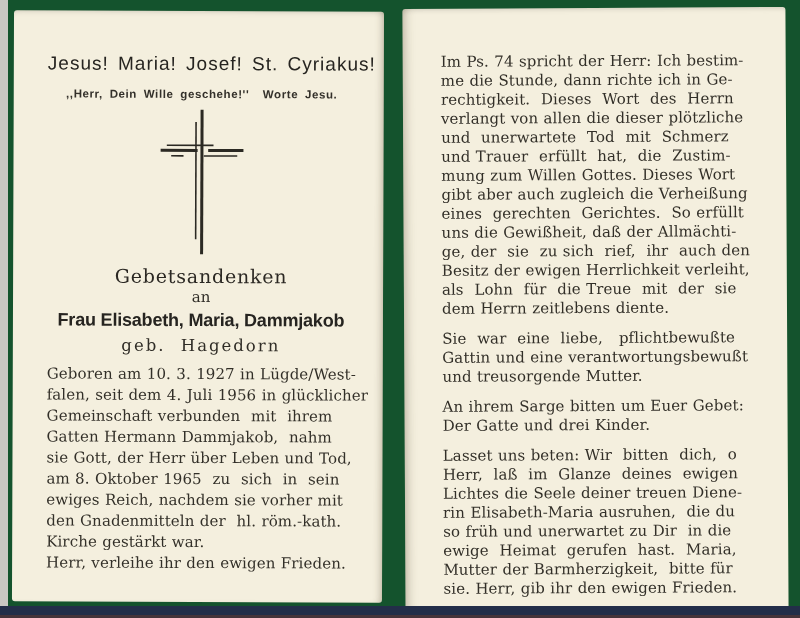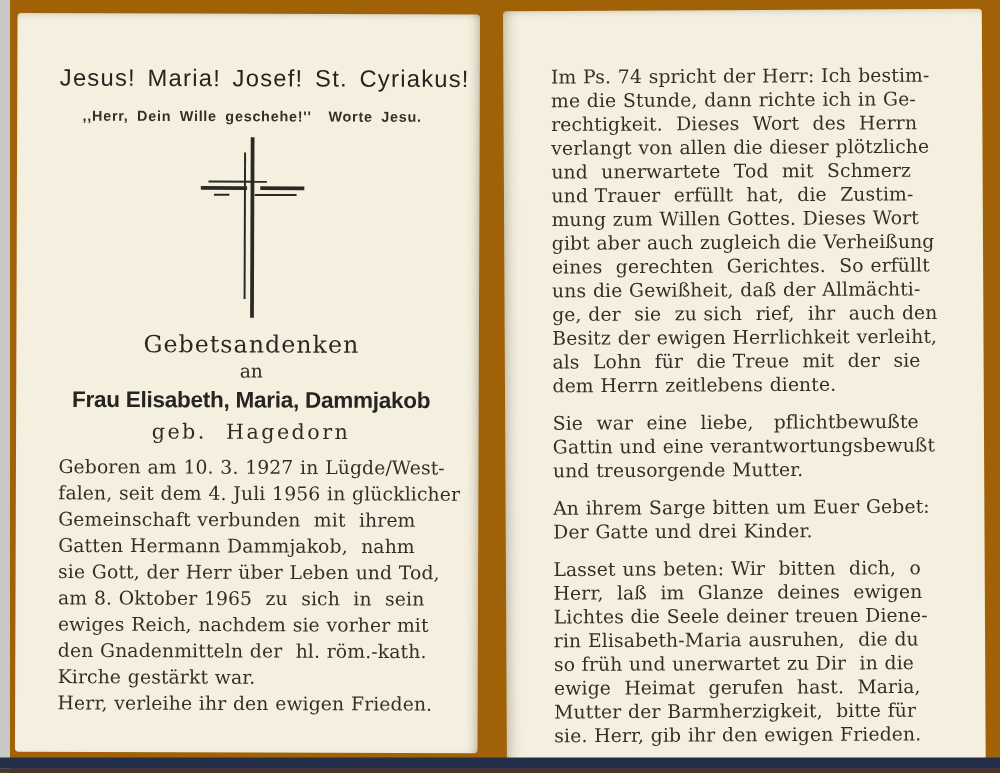--- a/index.html
+++ b/index.html
@@ -1,18 +1,18 @@
 <!DOCTYPE html>
 <html><head>
 <meta charset="utf-8">
 <style>
   html,body{margin:0;padding:0;background:#101010;}
   .scan{
     position:relative;width:800px;height:618px;overflow:hidden;
-    background:#a16207;
+    background:#14532d;
     font-family:"DejaVu Serif", serif;
   }
   .side-strip{position:absolute;left:0;top:0;width:8px;height:618px;background:#c9c7c3;}
   .bottom-band{position:absolute;left:0;bottom:3px;width:800px;height:9px;background:#232e49;}
   .bottom-edge{position:absolute;left:0;bottom:0;width:800px;height:3px;background:#46343a;}
   .card{
     position:absolute;background:#f4efde;border-radius:3px;color:#2f2c26;
     box-shadow:inset 0 5px 7px -6px rgba(0,0,0,.25);
   }
   .card.left{

